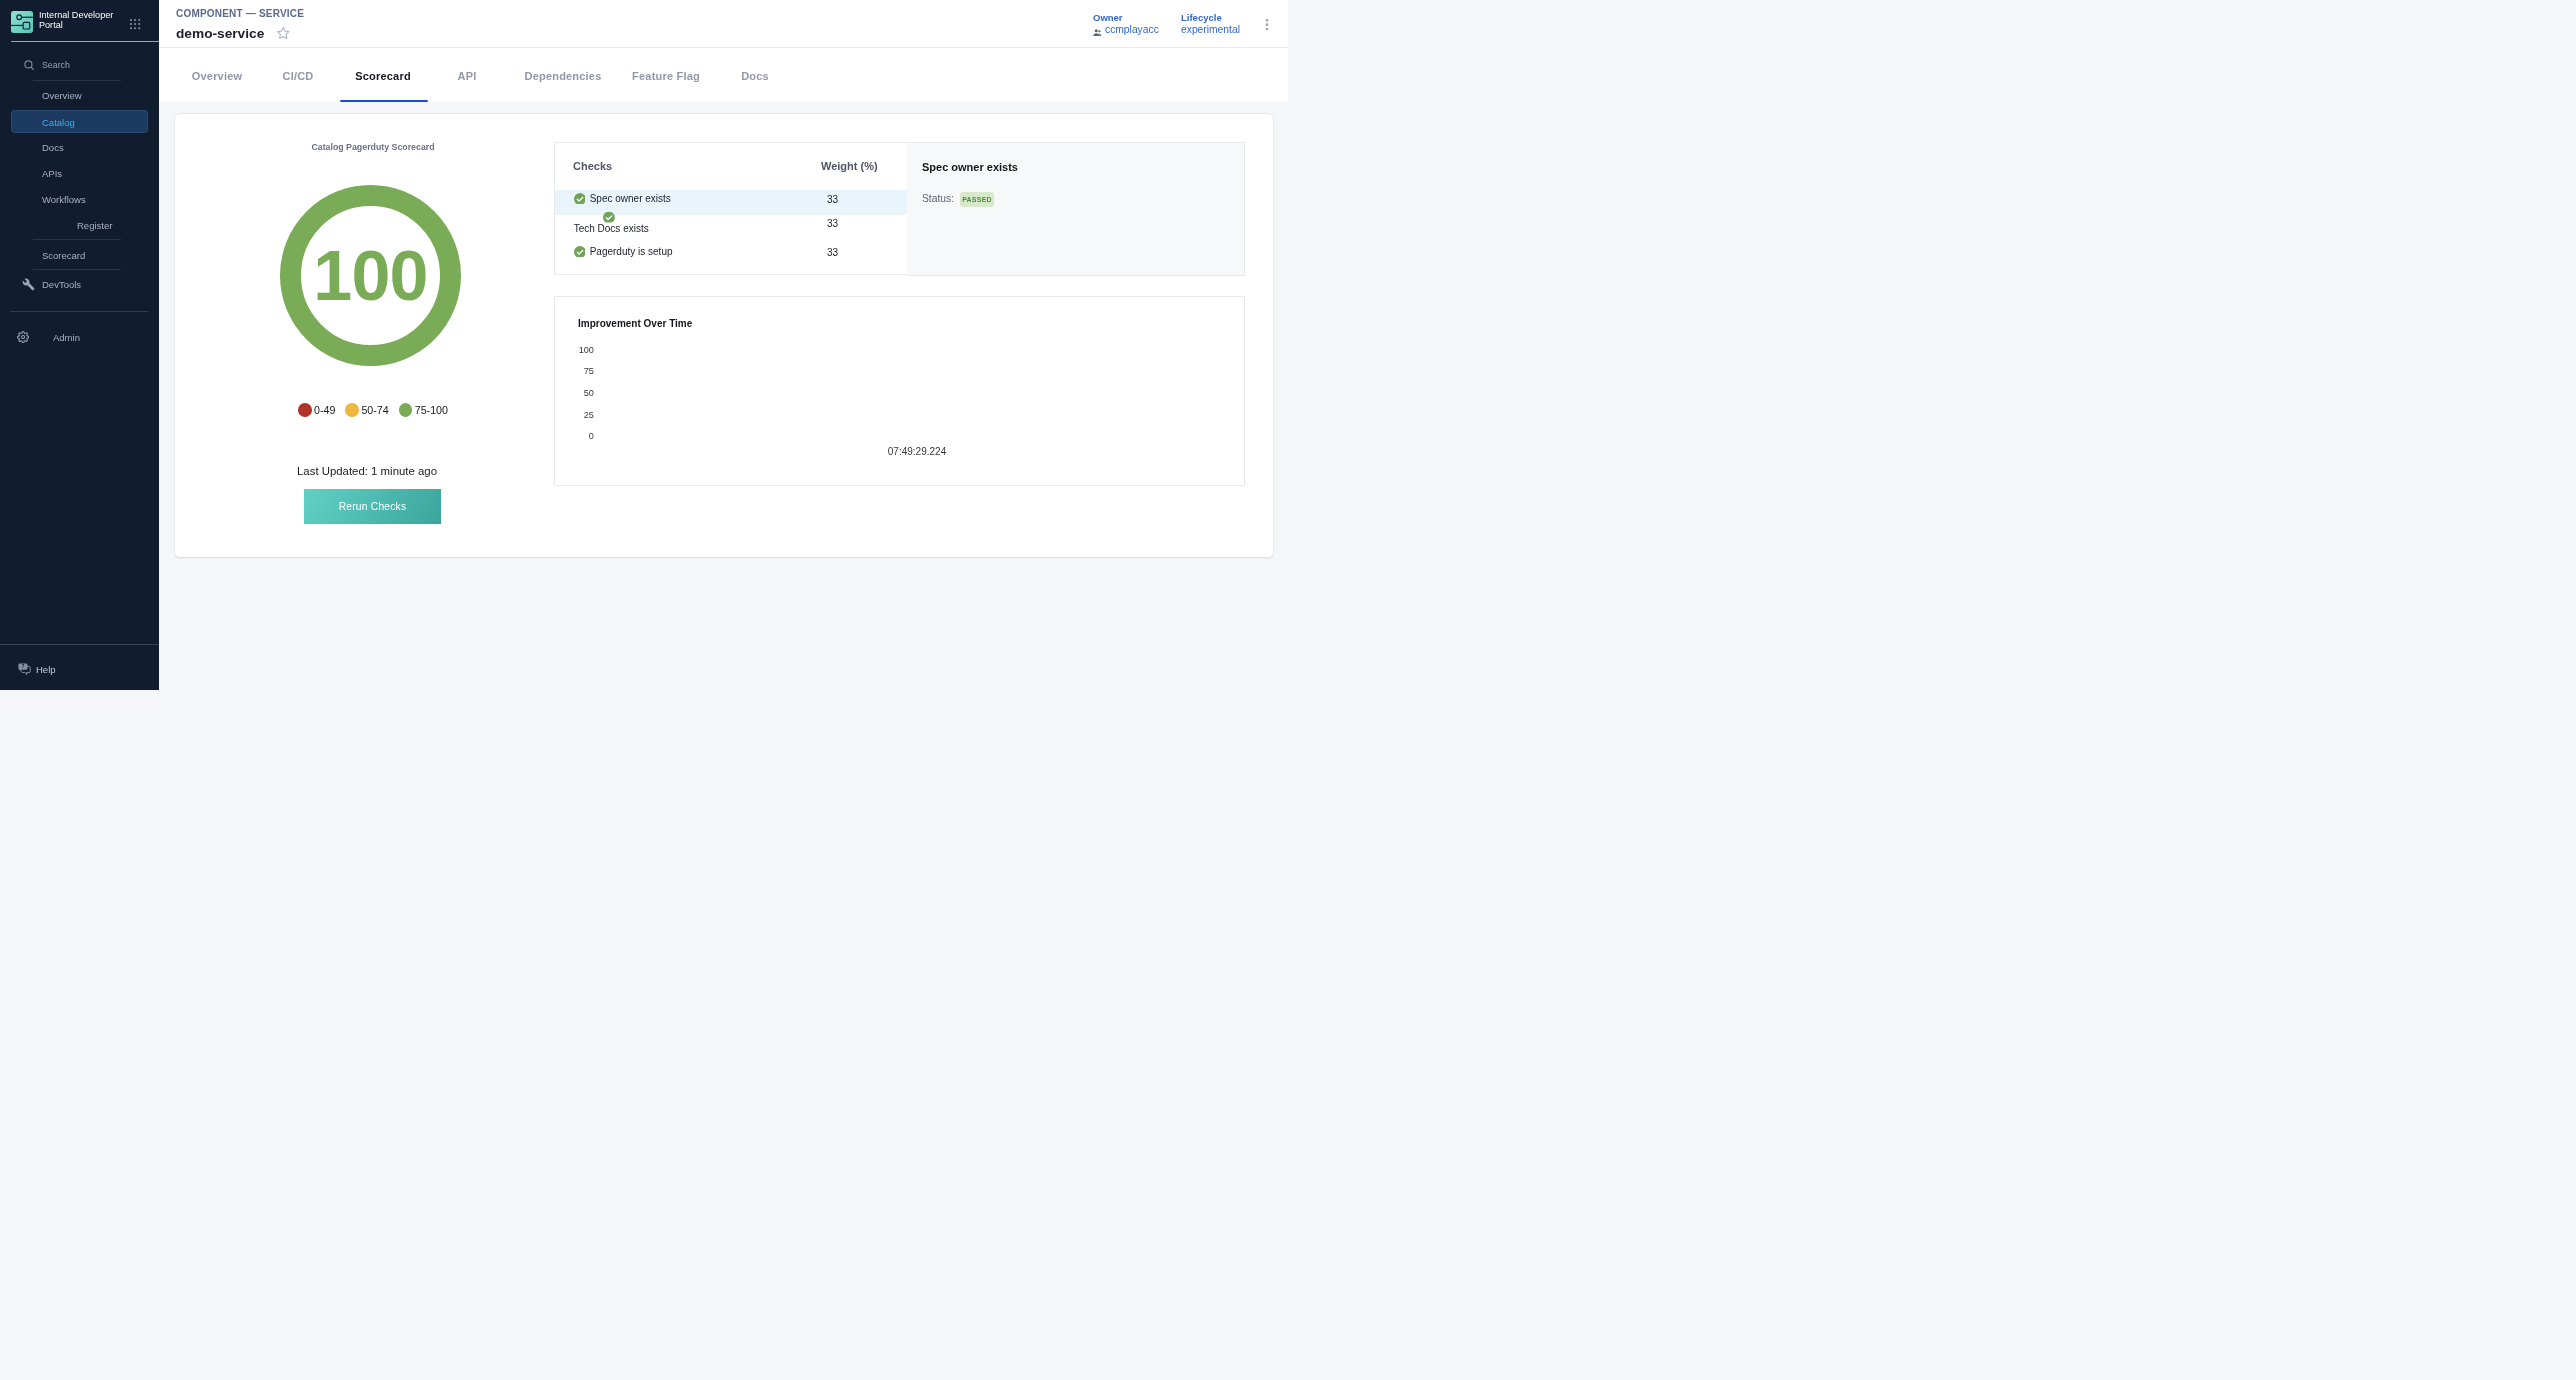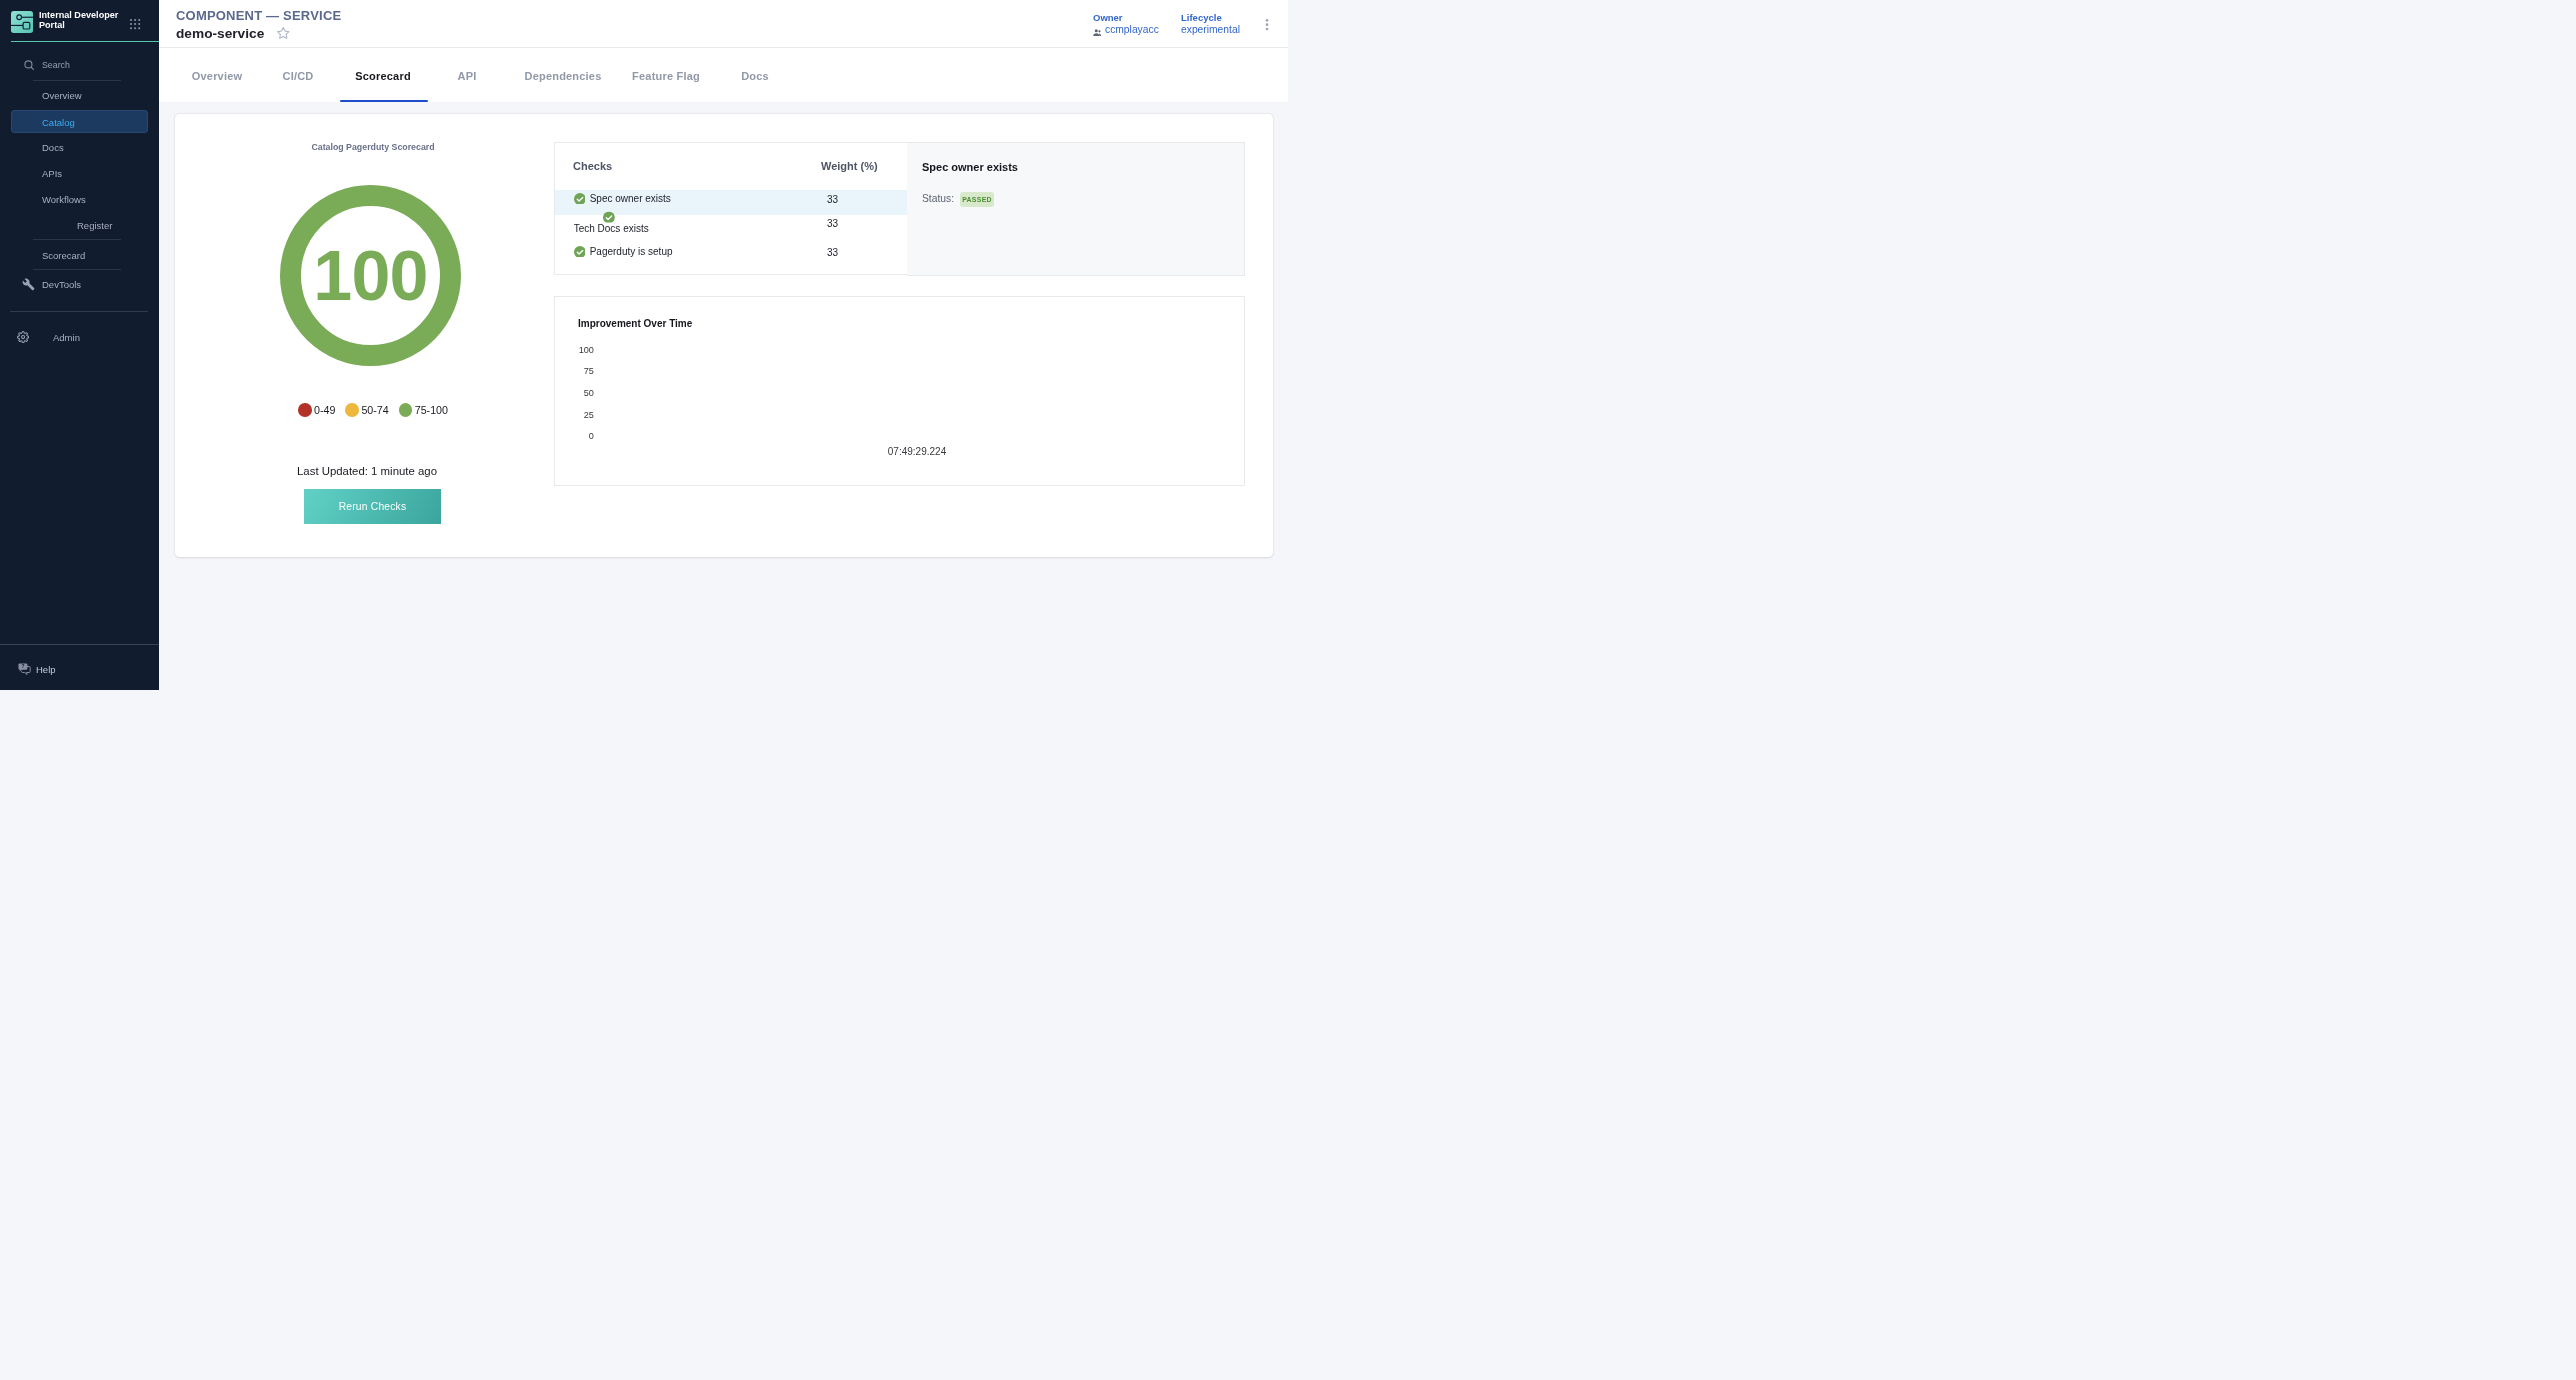--- a/index.html
+++ b/index.html
@@ -1,32 +1,32 @@
 <!DOCTYPE html>
 <html style="font-size:12.2px"><head>
 <meta charset="utf-8">
 <style>
 * { margin:0; padding:0; box-sizing:border-box; }
 html,body { width:1288px; height:690px; overflow:hidden; font-family:"Liberation Sans", sans-serif; background:#f4f6f9; }
 .abs { position:absolute; }
 
 #sidebar { position:absolute; left:0; top:0; width:159px; height:690px; background:#111c2e; }
 #logo { position:absolute; left:11px; top:11.4px; width:22px; height:22px; }
-#brand { position:absolute; left:39px; top:11.4px; width:90px; color:#fff; font-weight:bold; font-size:9.1px; line-height:9.7px; }
+#brand { position:absolute; left:39px; top:11.4px; width:90px; color:#fff; font-weight:normal; font-size:9.1px; line-height:9.7px; }
 #griddots { position:absolute; left:129px; top:17.5px; }
 #tealline { position:absolute; left:11px; top:41px; width:148px; height:1.2px; background:#58c6ae; }
 .navtxt { position:absolute; left:42px; transform:translateY(-50%); font-size:9.5px; color:#a9b1c2; }
 #searchic { position:absolute; left:23.6px; top:60px; }
 .sdiv { position:absolute; left:33px; width:88px; height:0.8px; background:#2b3548; }
 #pill { position:absolute; left:11px; top:110px; width:137px; height:23px; background:#1c3a60; border:0.8px solid rgba(91,141,199,.18); border-radius:3.8px; }
 #longdiv { position:absolute; left:10px; top:311px; width:138px; height:0.8px; background:#313b4e; }
 #botdiv { position:absolute; left:0; top:644px; width:159px; height:0.8px; background:#3a4254; }
 
 #header { position:absolute; left:159px; top:0; width:1129px; height:48px; background:#fff; border-bottom:0.8px solid #e8eaee; }
-#crumb { position:absolute; left:17px; top:7.6px; font-size:13px; font-weight:bold; letter-spacing:0.2px; color:#5b698c; }
+#crumb { position:absolute; left:17px; top:7.6px; font-size:10px; font-weight:bold; letter-spacing:0.2px; color:#5b698c; }
 #title { position:absolute; left:17px; top:26px; font-size:13.7px; font-weight:bold; color:#22222e; }
 #star { position:absolute; left:117px; top:25.5px; }
 .hlabel { position:absolute; top:11.8px; font-size:9.5px; font-weight:bold; color:#36c; }
 .hval { position:absolute; top:24.4px; font-size:10.3px; color:#36c; }
 #kebab { position:absolute; left:1105px; top:17px; }
 
 #tabbar { position:absolute; left:159px; top:48px; width:1129px; height:54px; background:#fff; }
 .tab { position:absolute; top:22px; transform:translateX(-50%); font-size:11px; font-weight:bold; letter-spacing:0.2px; color:#9198a8; }
 .tab.active { color:#181820; }
 #tabline { position:absolute; left:181px; top:52px; width:88px; height:2.3px; background:#1d4ec9; border-radius:1.5px; }

